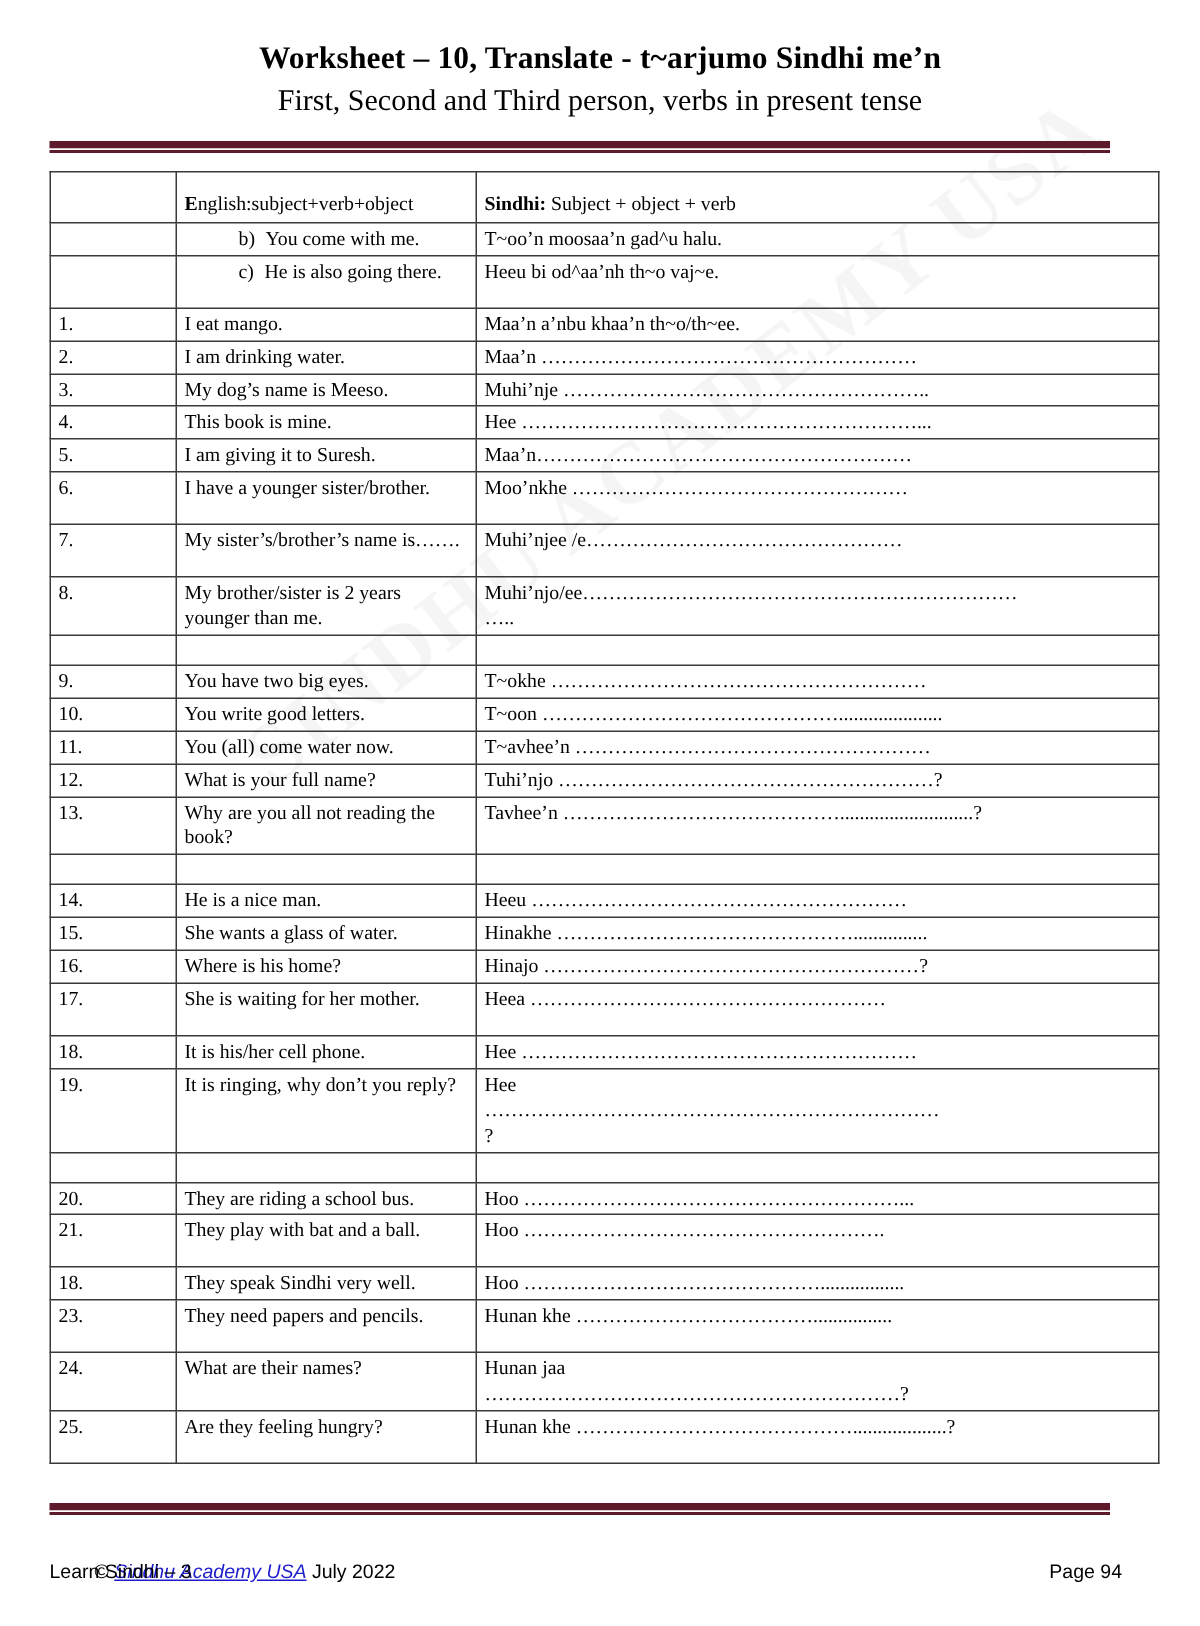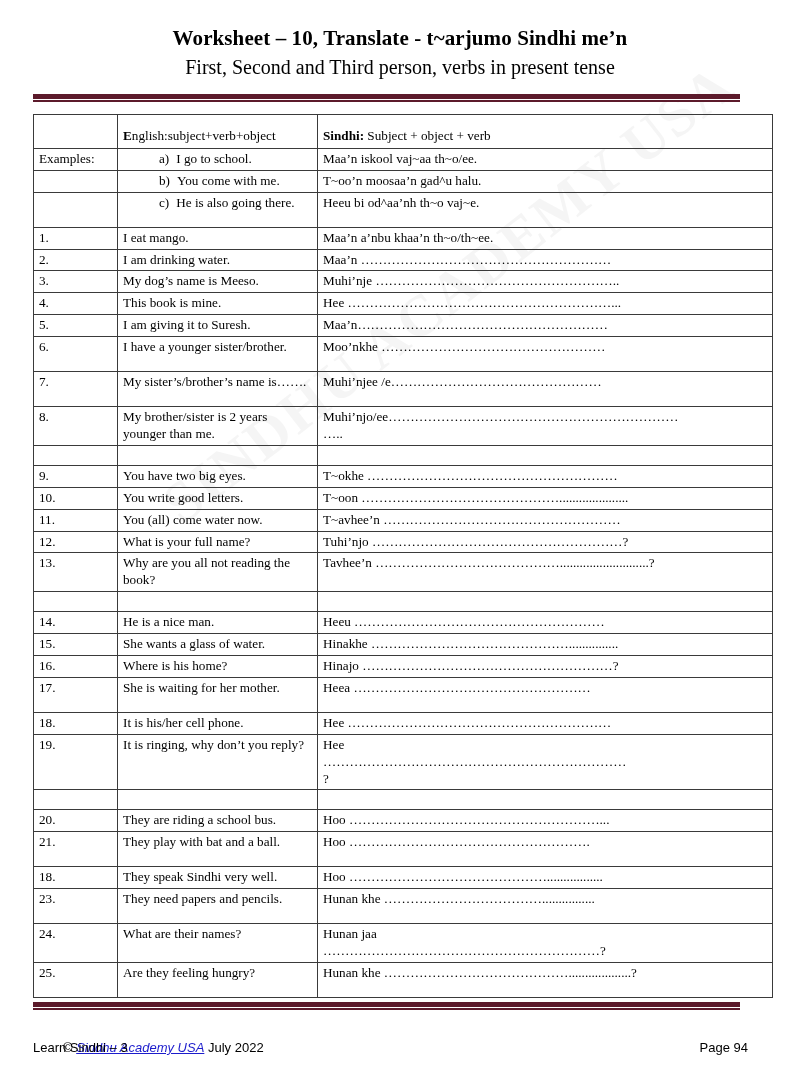--- a/index.html
+++ b/index.html
@@ -201,30 +201,20 @@
       <col class="col-sin">
     </colgroup>
     <tbody id="table-body">
 
     <tr class="hdr">
           <td></td>
           <td><span class="bold-lead">E</span><span>nglish:subject+verb+object</span></td>
           <td><span class="bold-lead">Sindhi:</span><span> Subject + object + verb</span></td>
         </tr>
         <tr>
-          <td>Examples:</td>
-          <td>
-            <div class="ex-item">
-              <span class="ex-label">a)</span>
-              <span class="ex-text">I go to school.</span>
-            </div>
-          </td>
-          <td class="cell-indent-sin">Maa’n iskool vaj~aa th~o/ee.</td>
-        </tr>
-        <tr>
           <td></td>
           <td>
             <div class="ex-item">
               <span class="ex-label">b)</span>
               <span class="ex-text">You come with me.</span>
             </div>
           </td>
           <td class="cell-indent-sin">T~oo’n moosaa’n gad^u  halu.</td>
         </tr>
         <tr class="tall-2">

